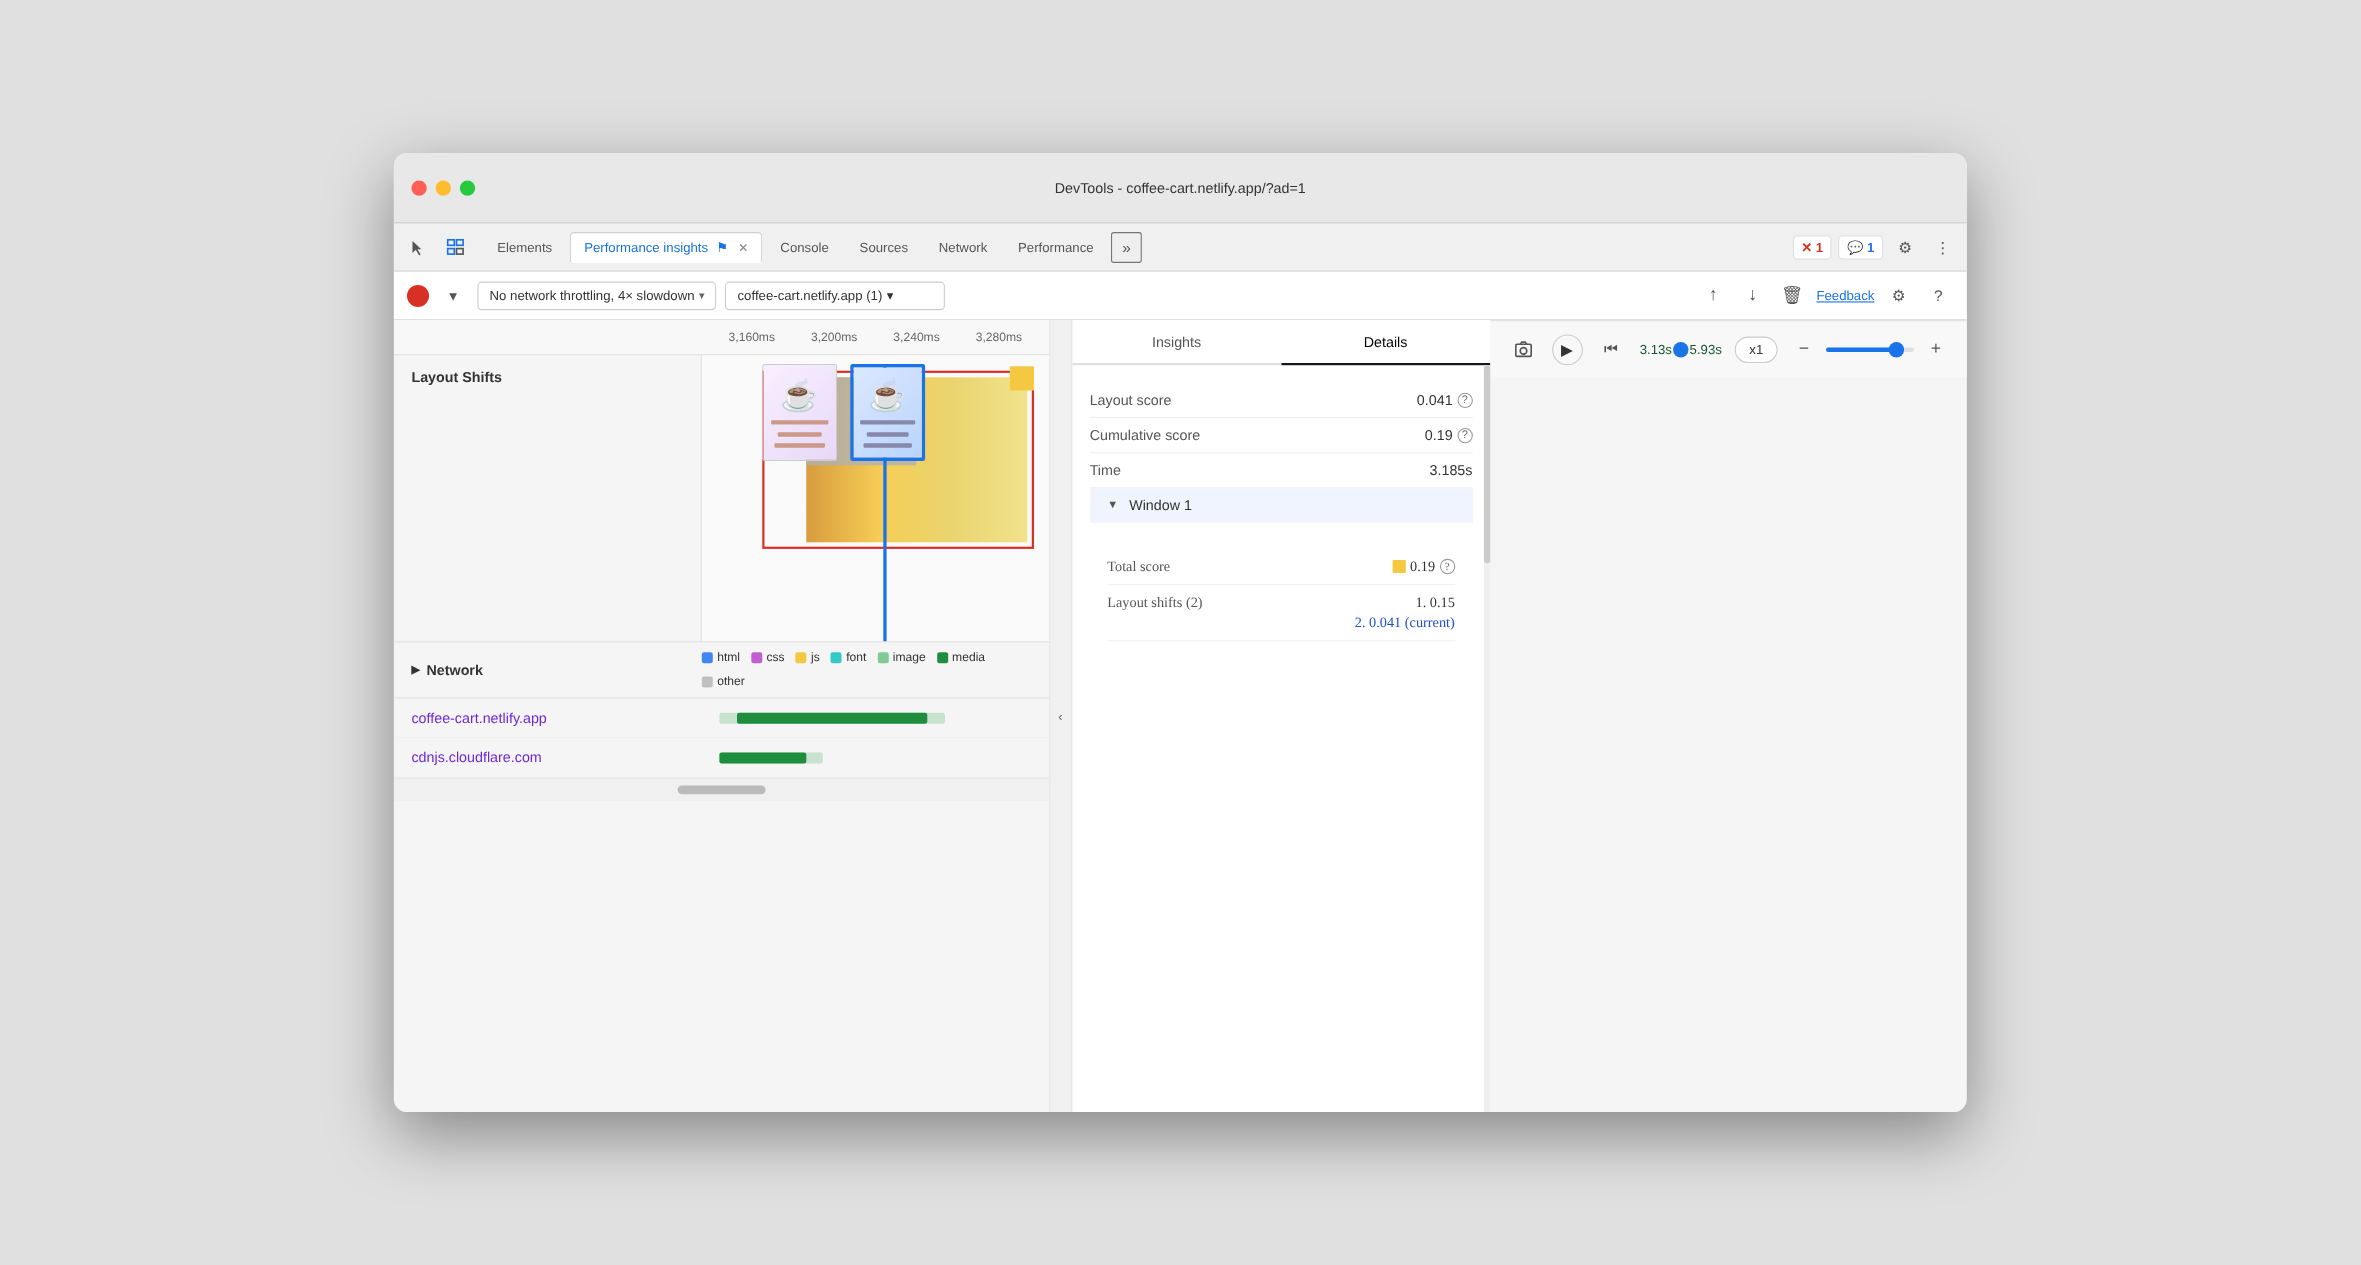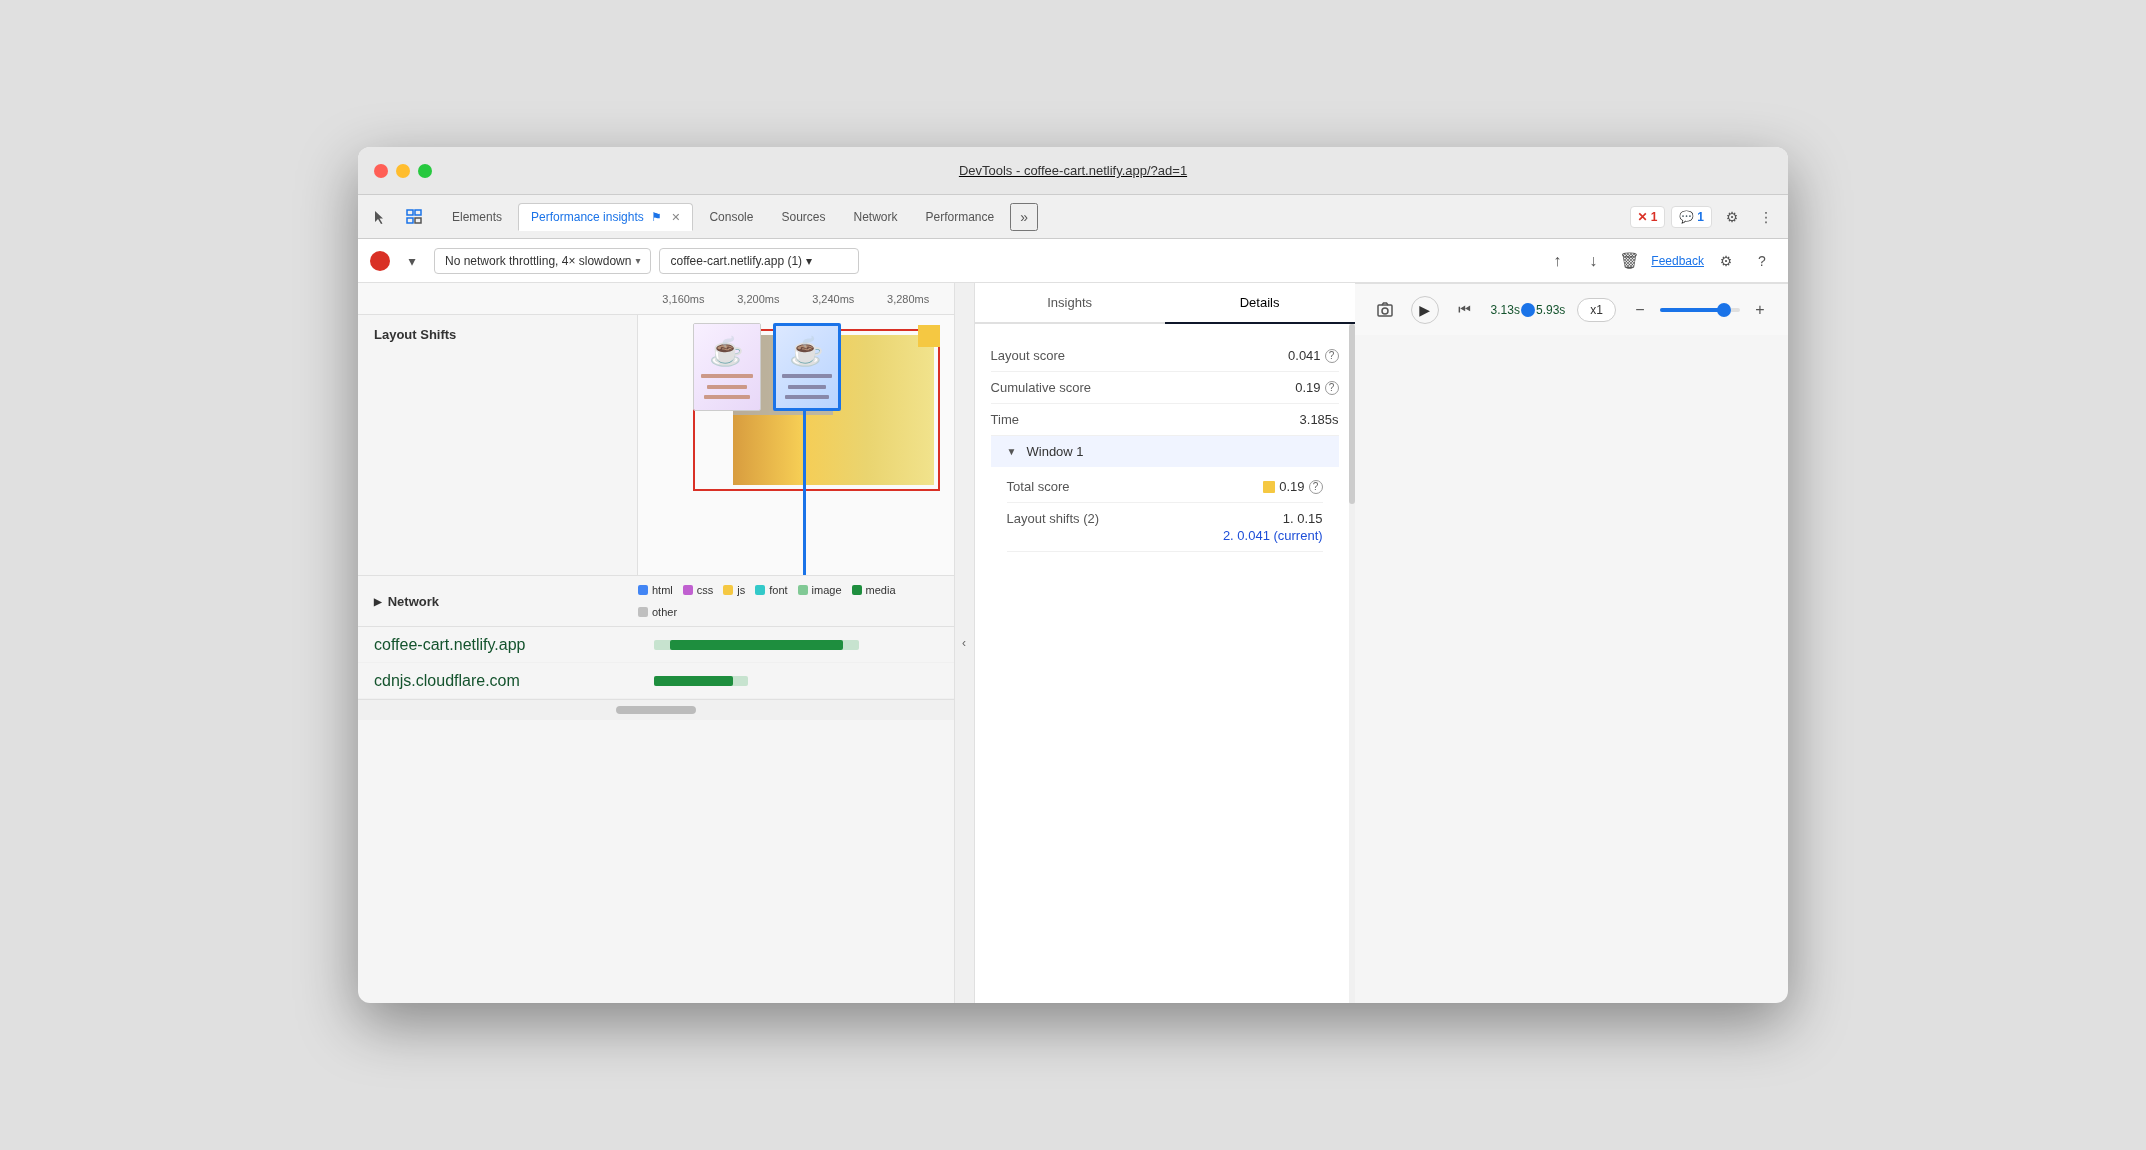--- a/index.html
+++ b/index.html
@@ -13,27 +13,26 @@
     }
     .window {
       width: 1430px;
       background: #f5f5f5;
       border-radius: 12px;
       box-shadow: 0 20px 60px rgba(0,0,0,0.4);
       overflow: hidden;
     }
     .title-bar {
       background: #e8e8e8;
-      height: 48px;
+      height: 64px;
       display: flex;
       align-items: center;
       justify-content: center;
       position: relative;
       border-bottom: 1px solid #ccc;
-      text-decoration: underline;
     }
     .window-controls {
       position: absolute;
       left: 16px;
       display: flex;
       gap: 8px;
       align-items: center;
     }
     .btn-close { width: 14px; height: 14px; border-radius: 50%; background: #ff5f56; border: none; cursor: pointer; }
     .btn-min { width: 14px; height: 14px; border-radius: 50%; background: #ffbd2e; border: none; cursor: pointer; }
@@ -349,22 +348,22 @@
     }
     .network-row {
       display: flex;
       align-items: center;
       height: 36px;
       border-bottom: 1px solid #f0f0f0;
     }
     .network-row-label {
       width: 280px;
       padding: 0 16px;
-      font-size: 16px;
-      color: #14532d;
+      font-size: 13px;
+      color: #6d28d9;
       flex-shrink: 0;
     }
     .network-bar-area {
       flex: 1;
       position: relative;
       height: 100%;
       display: flex;
       align-items: center;
     }
     .network-bar-bg {
@@ -554,21 +553,22 @@
       padding: 8px 16px;
       display: flex;
       align-items: center;
       gap: 6px;
       font-size: 13px;
       font-weight: 500;
       color: #333;
     }
     .window-section .arrow { color: #555; }
     .window-detail-rows {
-      padding: 4px 16px;
+      padding: 24px 16px;
+      font-family: Liberation Serif, serif;
     }
     .window-detail-row {
       display: flex;
       justify-content: space-between;
       align-items: flex-start;
       padding: 8px 0;
       border-bottom: 1px solid #f0f0f0;
       font-size: 13px;
     }
     .orange-square-icon {

